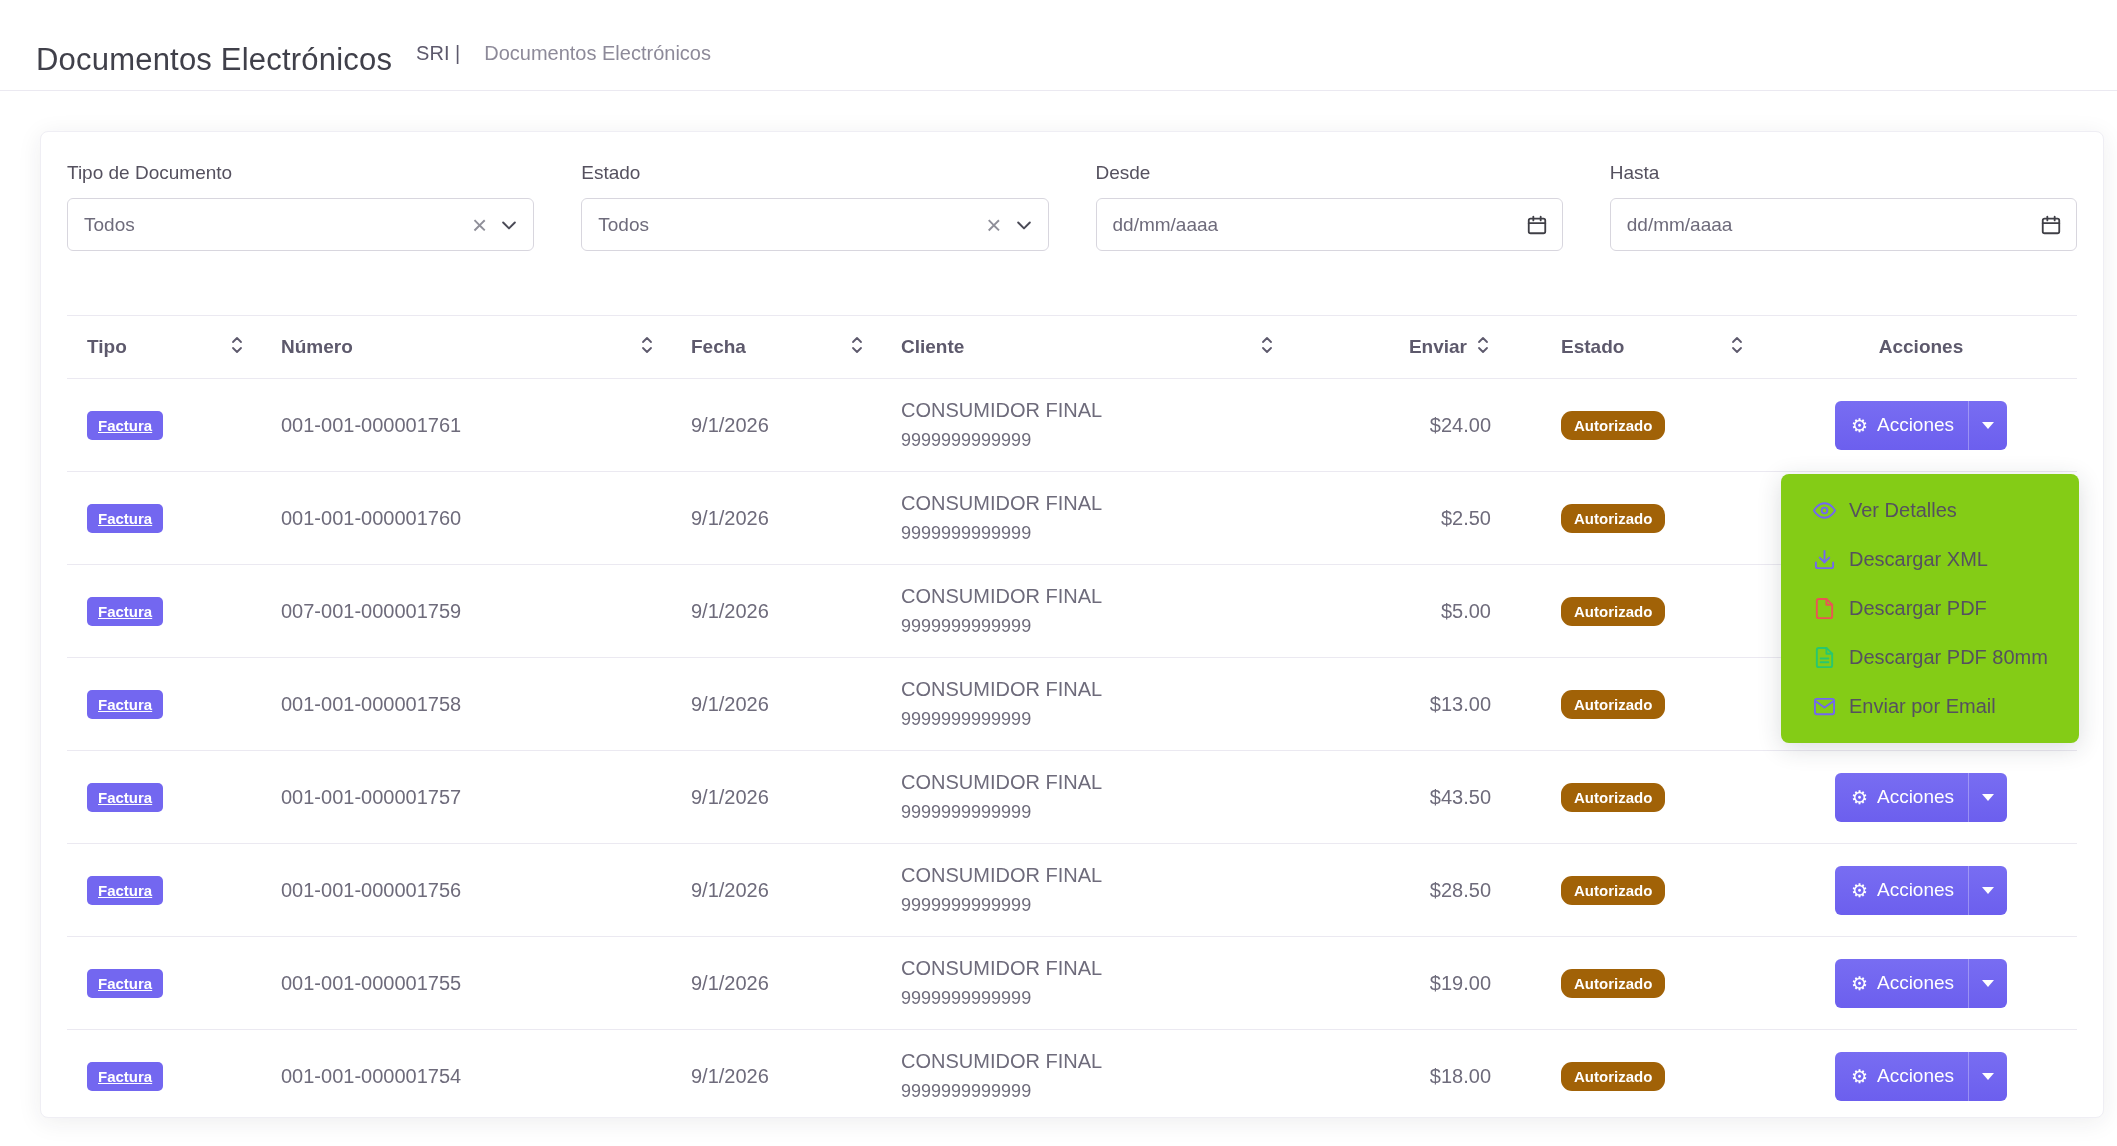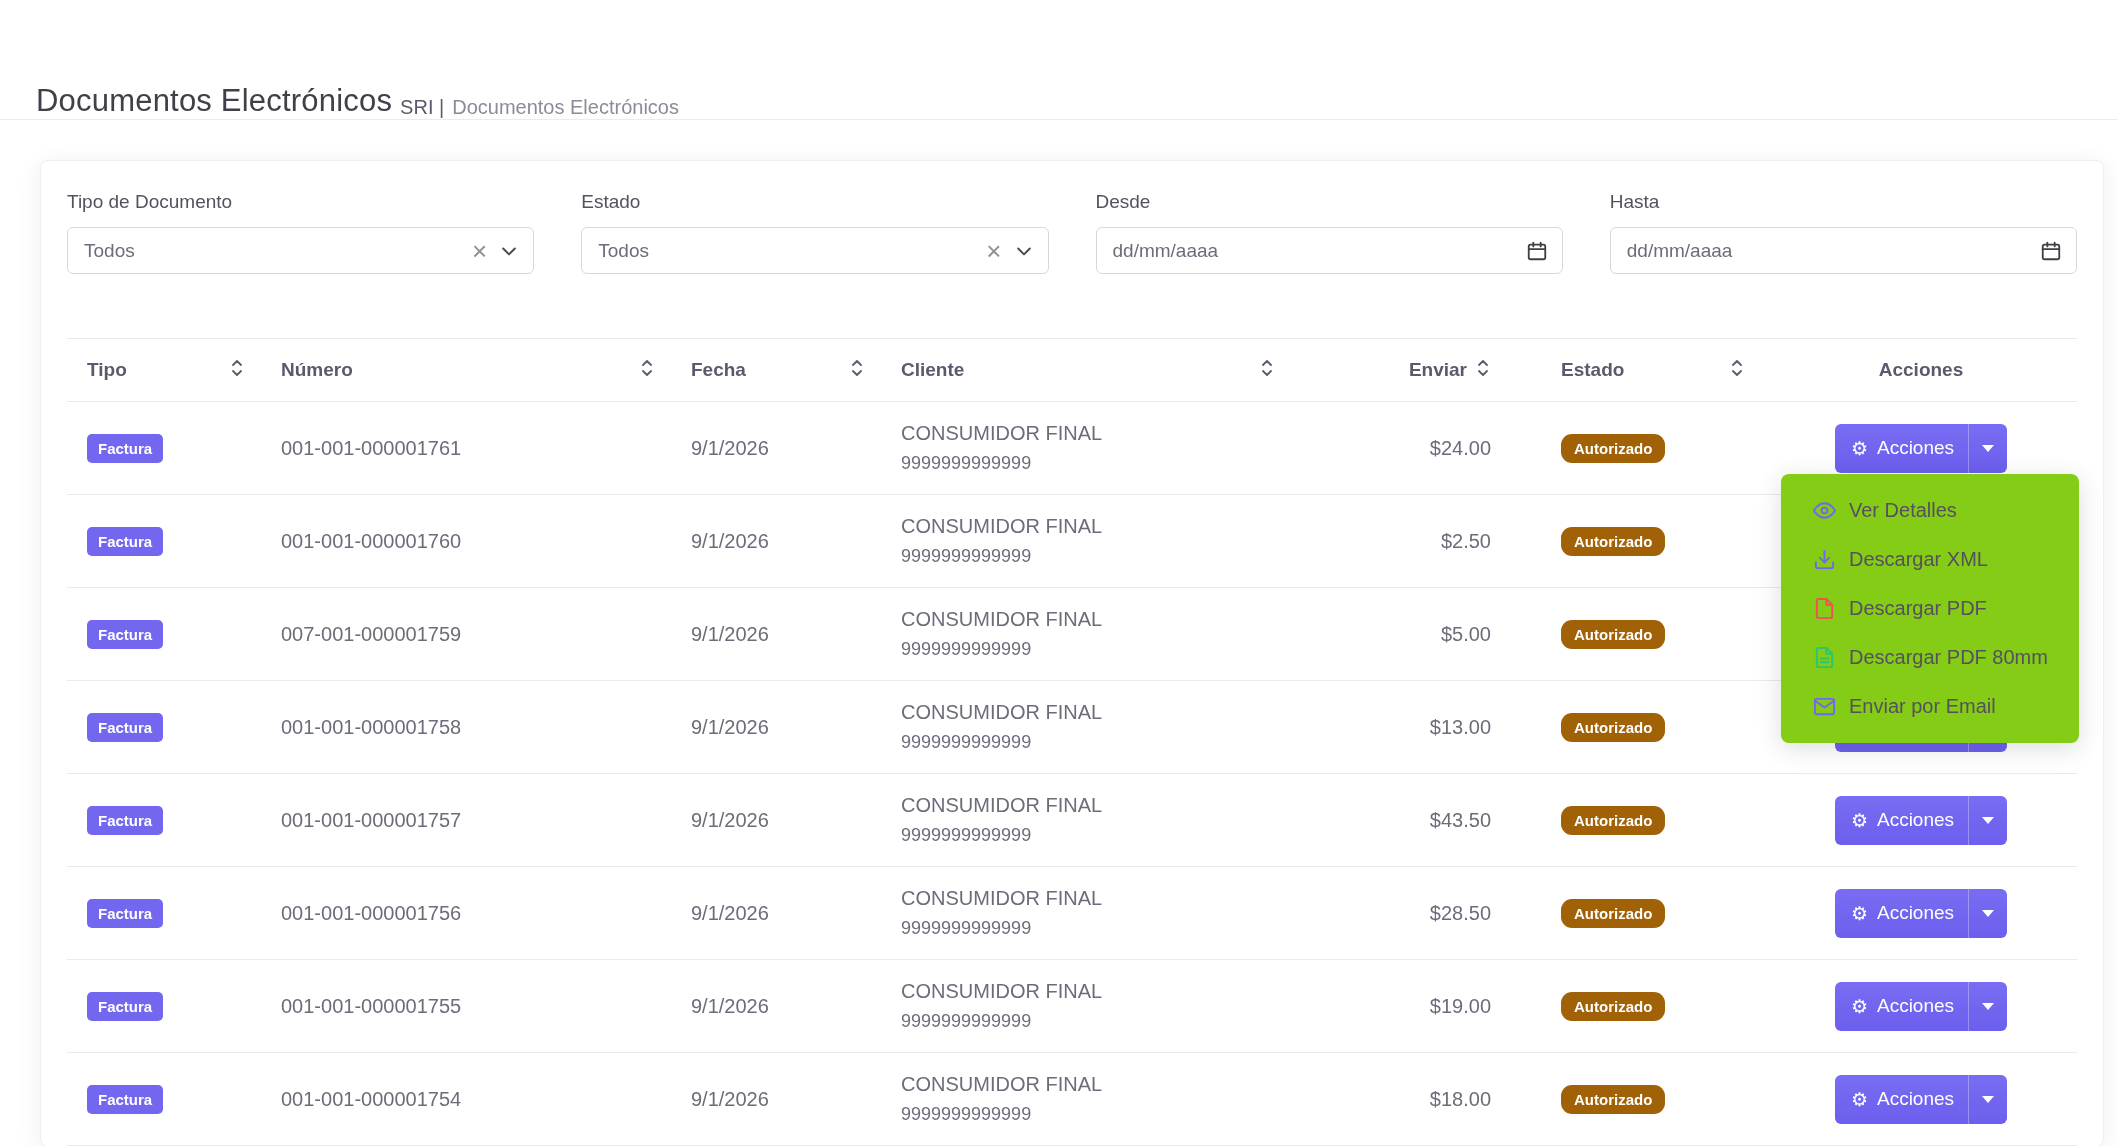--- a/index.html
+++ b/index.html
@@ -8,25 +8,25 @@
     font-family:"Liberation Sans", sans-serif;
     background:#ffffff;
     color:#6e6b7b;
     overflow:hidden;
     position:relative;
   }
 
   
   .page-header {
     padding:42px 36px 0 36px;
-    height:120px;
+    height:91px;
     border-bottom:1px solid #ebe9f1;
     display:flex;
-    align-items:flex-end;
-    gap:8px;
+    align-items:flex-start;
+    gap:24px;
   }
   .page-title {
     font-size:31px;
     font-weight:500;
     color:#40404a;
     letter-spacing:.2px;
   }
   .bc-prefix { font-size:20px; color:#5d596c; font-weight:400; }
   .bc-current { font-size:20px; color:#8d8a99; }
 
@@ -41,21 +41,21 @@
     box-shadow:0 4px 24px rgba(34,41,47,.08);
     padding:30px 26px 0 26px;
     overflow:hidden;
   }
 
   
   .filters { display:flex; gap:47px; }
   .filter { flex:1; min-width:0; }
   .filter-label { font-size:19px; color:#55515f; margin-bottom:14px; }
   .control {
-    height:47px;
+    height:53px;
     border:1px solid #d8d6de;
     border-radius:6px;
     display:flex;
     align-items:center;
     padding:0 14px 0 16px;
     background:#fff;
     cursor:pointer;
   }
   .control .value { flex:1; font-size:19px; color:#6e6b7b; }
   .clear-x { font-size:26px; line-height:1; color:#8f8f99; margin-right:12px; }
@@ -95,20 +95,21 @@
   .cliente-id { font-size:18px; color:#6e6b7b; line-height:1.35; margin-top:4px; }
 
   .badge-tipo {
     display:inline-block;
     background:#7367f0;
     color:#fff;
     font-size:15px;
     font-weight:700;
     padding:6px 11px;
     border-radius:5px;
+    text-decoration:underline;
   }
   .badge-estado {
     display:inline-block;
     background:#a16207;
     color:#fff;
     font-size:15px;
     font-weight:700;
     padding:6px 13px;
     border-radius:11px;
   }

